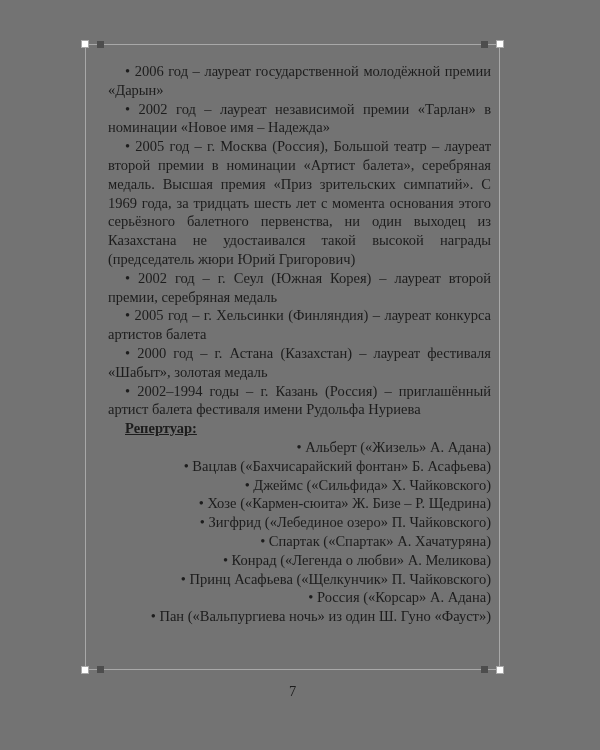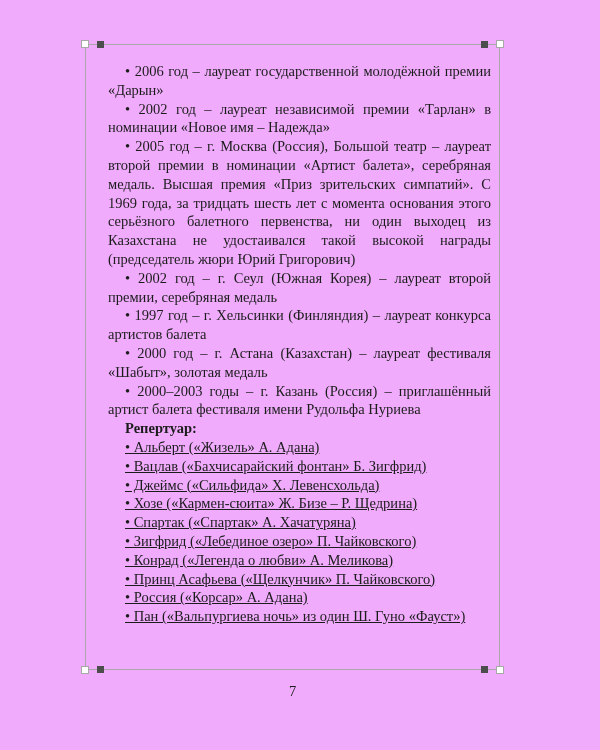--- a/index.html
+++ b/index.html
@@ -7,21 +7,21 @@
     width: 600px;
     height: 750px;
     background: #ffffff;
     font-family: "Liberation Serif", "DejaVu Serif", serif;
     position: relative;
     overflow: hidden;
   }
   .book-page {
     position: absolute;
     inset: 0;
-    background: #f0abfc;
+    background: #737373;
   }
   .frame {
     position: absolute;
     left: 85px;
     top: 44px;
     width: 415px;
     height: 626px;
     border: 1px solid #a8a8a8;
   }
   
@@ -57,25 +57,25 @@
     font-size: 14.5px;
     line-height: 18.8px;
   }
   .para {
     text-align: justify;
     text-indent: 17px;
   }
   .heading {
     font-weight: bold;
     text-indent: 17px;
+    text-decoration: underline;
   }
   .rep {
-    text-align: left;
+    text-align: right;
     text-indent: 17px;
-    text-decoration: underline;
   }
   .page-number {
     position: absolute;
     left: 85px;
     width: 415px;
     top: 683px;
     text-align: center;
     font-size: 14.5px;
     color: #1c1c1c;
   }
@@ -94,30 +94,30 @@
     <div class="corner-sq tr"></div>
     <div class="corner-sq bl"></div>
     <div class="corner-sq br"></div>
   </div>
 
   <div class="content">
     <p class="para">• 2006 год – лауреат государственной молодёжной премии «Дарын»</p>
     <p class="para">• 2002 год – лауреат независимой премии «Тарлан» в номинации «Новое имя – Надежда»</p>
     <p class="para">• 2005 год – г. Москва (Россия), Большой театр – лауреат второй премии в номинации «Артист балета», серебряная медаль. Высшая премия «Приз зрительских симпатий». С 1969 года, за тридцать шесть лет с момента основания этого серьёзного балетного первенства, ни один выходец из Казахстана не удостаивался такой высокой награды (председатель жюри Юрий Григорович)</p>
     <p class="para">• 2002 год – г. Сеул (Южная Корея) – лауреат второй премии, серебряная медаль</p>
-    <p class="para">• 1997 год – г. Хельсинки (Финляндия) – лауреат конкурса артистов балета</p>
+    <p class="para">• 2005 год – г. Хельсинки (Финляндия) – лауреат конкурса артистов балета</p>
     <p class="para">• 2000 год – г. Астана (Казахстан) – лауреат фестиваля «Шабыт», золотая медаль</p>
-    <p class="para">• 2000–2003 годы – г. Казань (Россия) – приглашённый артист балета фестиваля имени Рудольфа Нуриева</p>
+    <p class="para">• 2002–1994 годы – г. Казань (Россия) – приглашённый артист балета фестиваля имени Рудольфа Нуриева</p>
     <p class="heading">Репертуар:</p>
     <p class="rep">• Альберт («Жизель» А. Адана)</p>
-    <p class="rep">• Вацлав («Бахчисарайский фонтан» Б. Зигфрид)</p>
-    <p class="rep">• Джеймс («Сильфида» Х. Левенсхольда)</p>
+    <p class="rep">• Вацлав («Бахчисарайский фонтан» Б. Асафьева)</p>
+    <p class="rep">• Джеймс («Сильфида» Х. Чайковского)</p>
     <p class="rep">• Хозе («Кармен-сюита» Ж. Бизе – Р. Щедрина)</p>
+    <p class="rep">• Зигфрид («Лебединое озеро» П. Чайковского)</p>
     <p class="rep">• Спартак («Спартак» А. Хачатуряна)</p>
-    <p class="rep">• Зигфрид («Лебединое озеро» П. Чайковского)</p>
     <p class="rep">• Конрад («Легенда о любви» А. Меликова)</p>
     <p class="rep">• Принц Асафьева («Щелкунчик» П. Чайковского)</p>
     <p class="rep">• Россия («Корсар» А. Адана)</p>
     <p class="rep">• Пан («Вальпургиева ночь» из один Ш. Гуно «Фауст»)</p>
   </div>
 
   <div class="page-number">7</div>
 
 </div>
 

